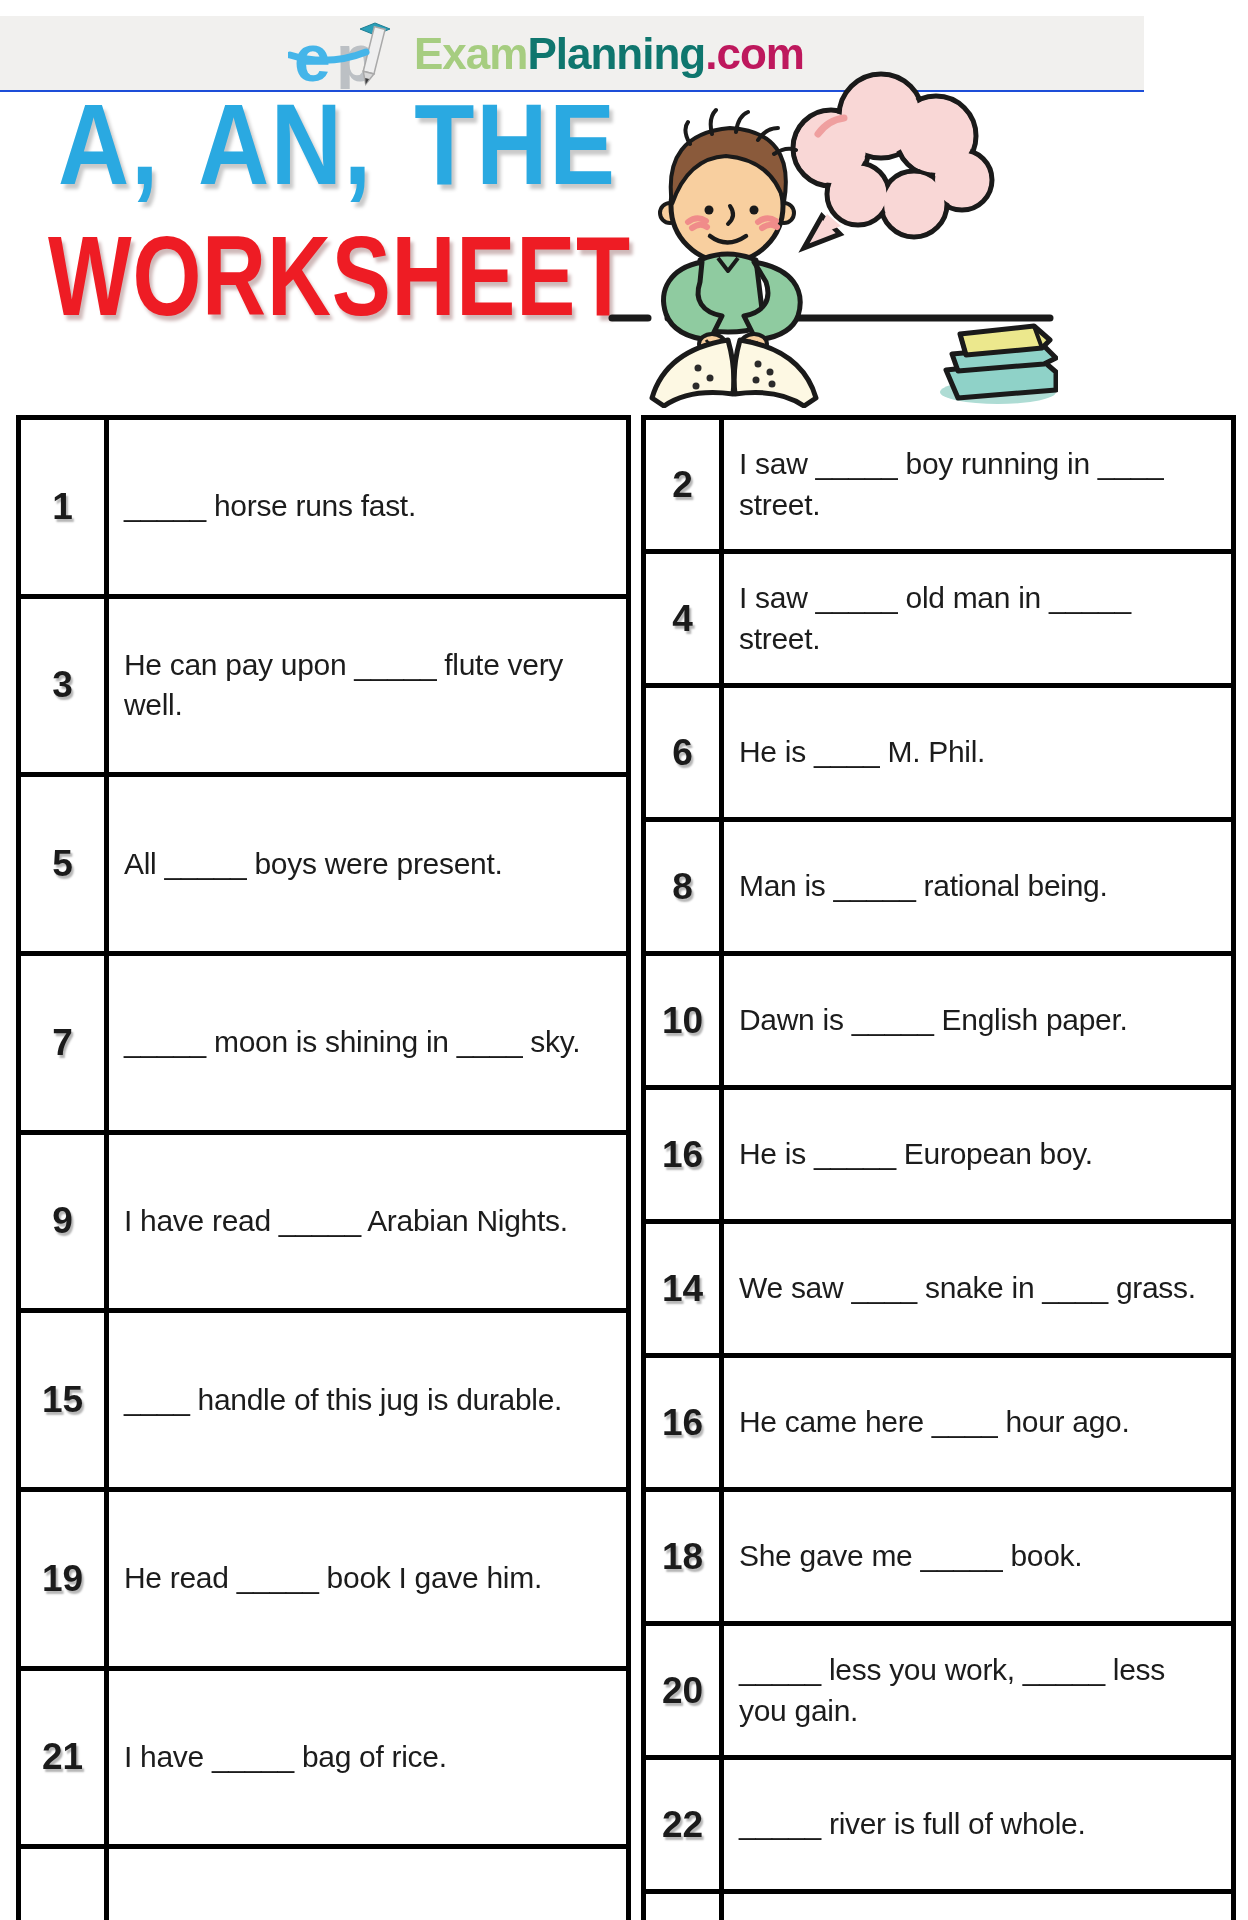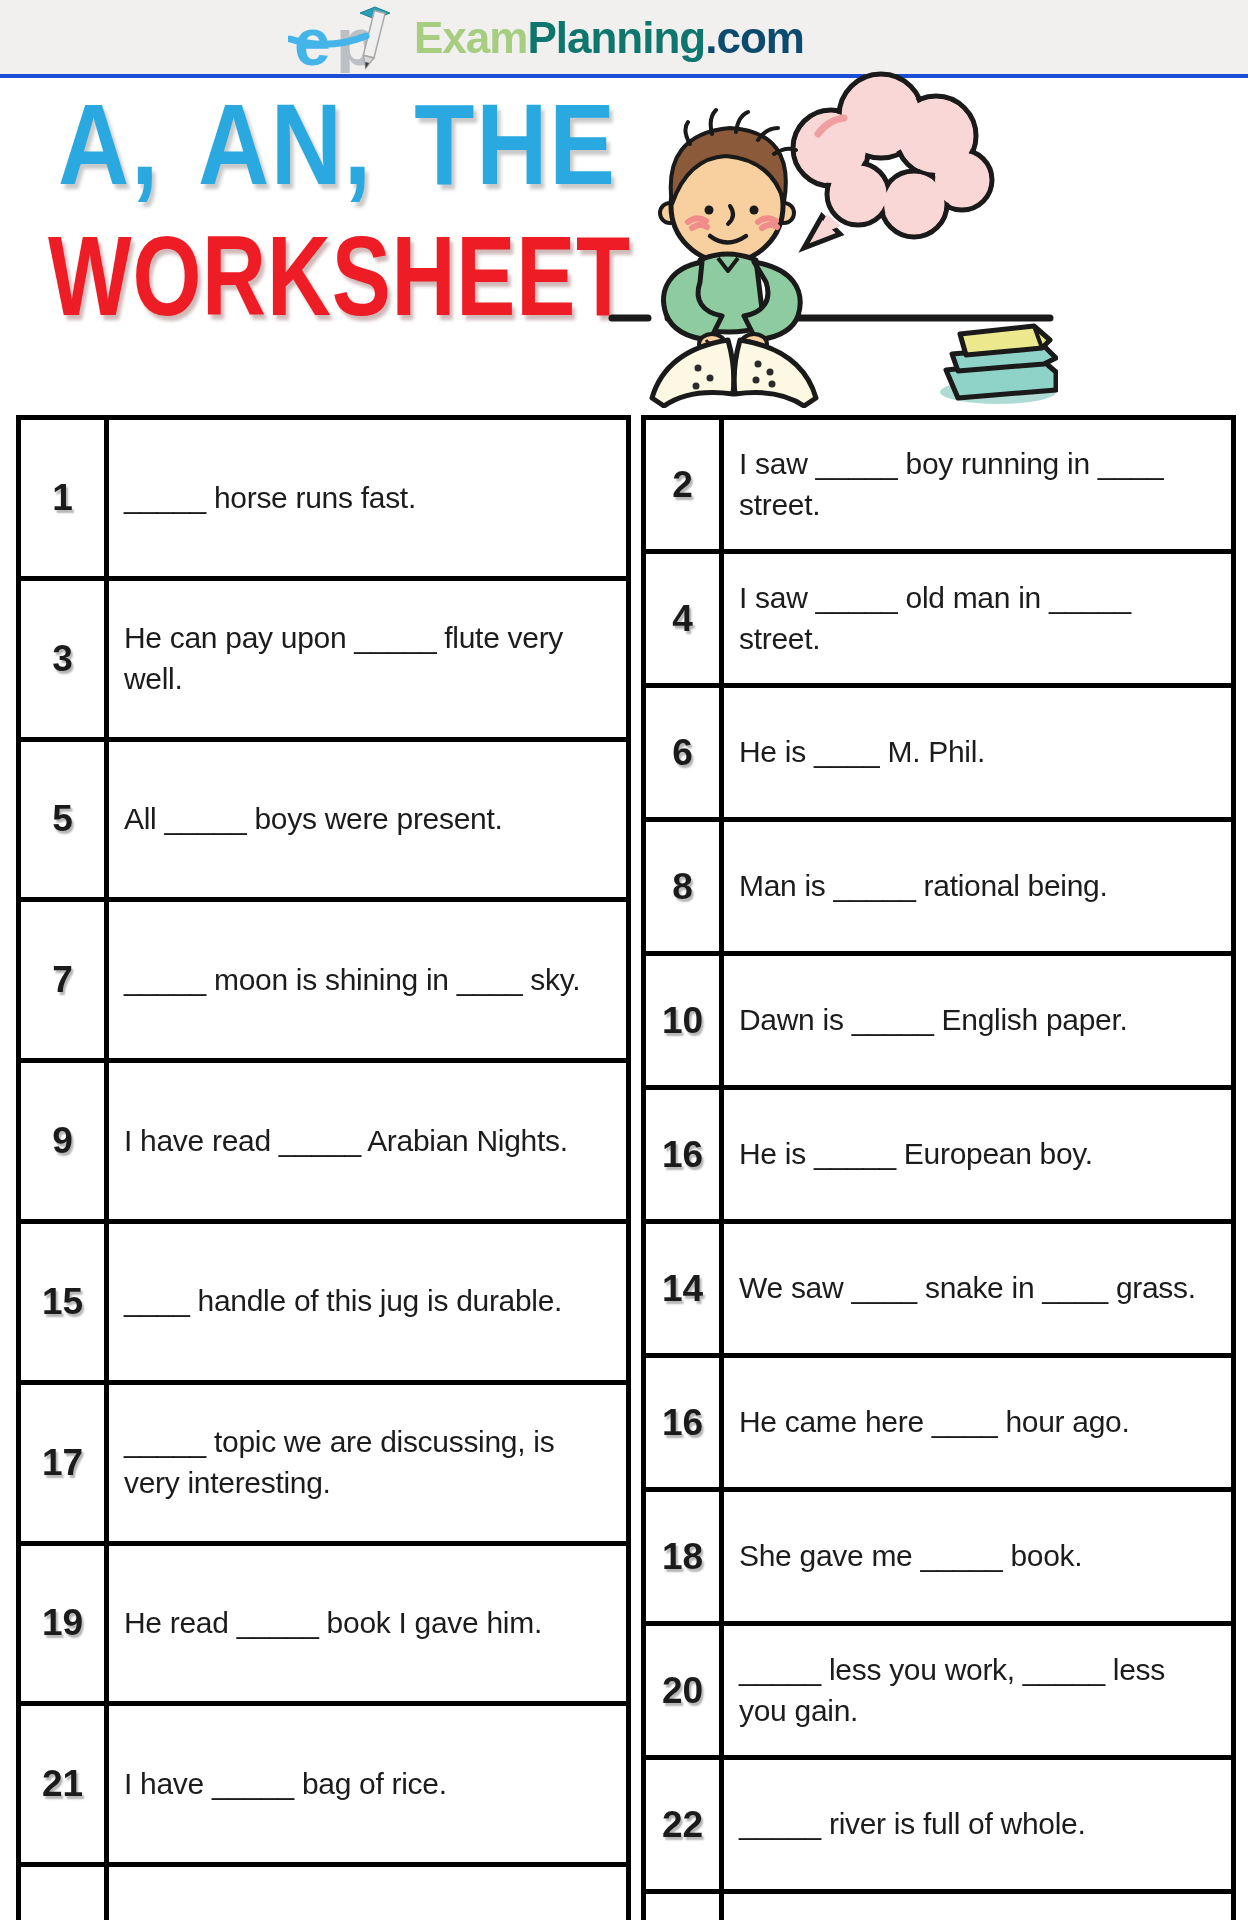--- a/index.html
+++ b/index.html
@@ -3,22 +3,22 @@
 <meta charset="utf-8">
 <style>
   html,body{margin:0;padding:0;background:#ffffff;}
   #page{
     position:relative;width:1248px;height:1920px;margin:0 auto;
     background:#ffffff;overflow:hidden;
     font-family:"Liberation Sans",sans-serif;color:#1b1b1b;
   }
   
   #header-strip{
-    position:absolute;left:0;top:0;width:1248px;height:74px;
-    background:#f1f0ee;border-bottom:4px solid #1d4ed8;
+    position:absolute;left:0;top:16px;width:1144px;height:74px;
+    background:#f1f0ee;border-bottom:2px solid #1d4ed8;
   }
   #brand{
     position:absolute;left:288px;top:2px;height:72px;
     display:flex;align-items:center;gap:8px;
   }
   #brand-text{
     font-size:44px;font-weight:bold;letter-spacing:-1px;
     display:flex;align-items:baseline;
   }
   
@@ -80,21 +80,21 @@
           <rect x="79" y="8" width="11" height="46" fill="#efefef" stroke="#a9a9a9" stroke-width="1.5"></rect>
           <path d="M79 54 l11 0 -5.5 12 z" fill="#d8d8d8" stroke="#a9a9a9" stroke-width="1.5"></path>
           <path d="M82.5 60 l4 0 -2 6 z" fill="#3d3d3d"></path>
         </g>
 
         <path d="M2 36 Q40 48 78 33" stroke="#45b5e9" stroke-width="7" fill="none" stroke-linecap="round"></path>
       </svg>
       <div id="brand-text">
         <span style="color: rgb(166, 205, 128);">Exam</span>
           <span style="color: #0f766e;">Planning</span>
-          <span style="color: #0c4a6e;">.com</span>
+          <span style="color: #be185d;">.com</span>
       </div>
     </div>
   </div>
 
   <div id="title-line1" class="big-title" style="color: rgb(42, 169, 225);">A, AN, THE</div>
   <div id="title-line2" class="big-title" style="color: rgb(238, 28, 36);">WORKSHEET</div>
 
   <svg id="illustration" width="452" height="340" viewBox="0 0 452 340">
 
     <g>
@@ -207,24 +207,20 @@
           </tr>
           <tr>
             <td class="num">9</td>
             <td class="q">I have read _____ Arabian Nights.</td>
           </tr>
           <tr>
             <td class="num">15</td>
             <td class="q">____ handle of this jug is durable.</td>
           </tr>
           <tr>
-            <td class="num">17</td>
-            <td class="q">_____ topic we are discussing, is very interesting.</td>
-          </tr>
-          <tr>
             <td class="num">19</td>
             <td class="q">He read _____ book I gave him.</td>
           </tr>
           <tr>
             <td class="num">21</td>
             <td class="q">I have _____ bag of rice.</td>
           </tr>
           <tr>
             <td class="num">23</td>
             <td class="q">We rode ______ elephant.</td>

